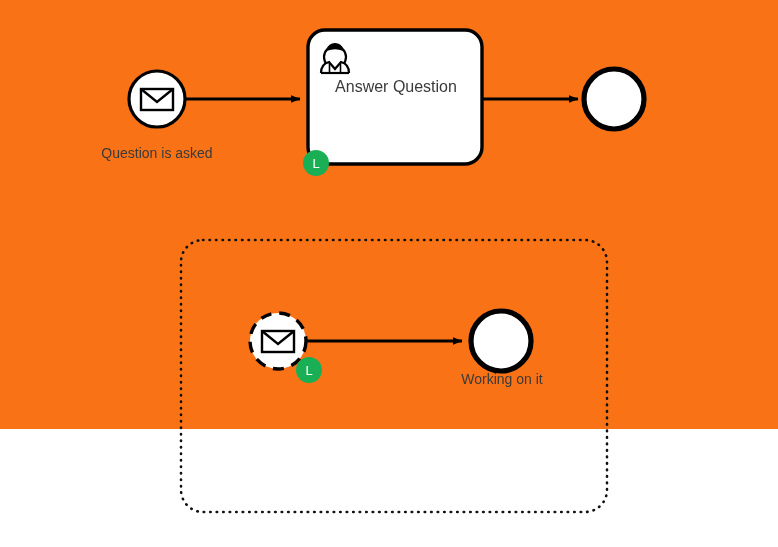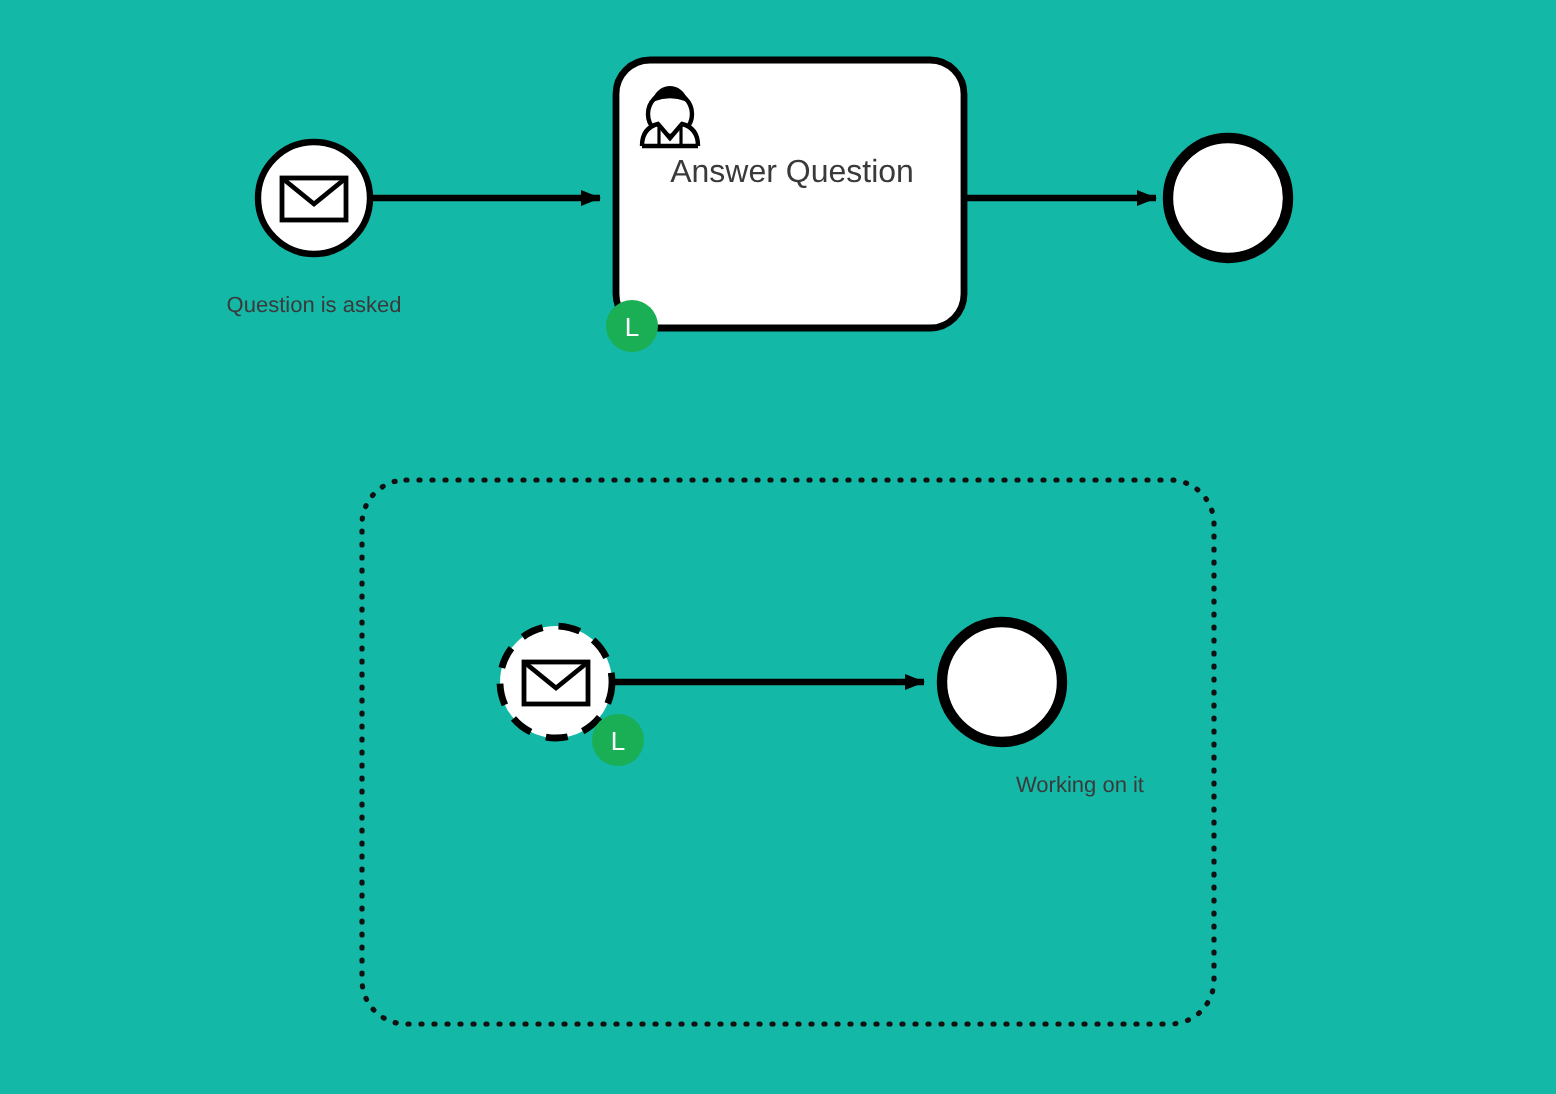--- a/index.html
+++ b/index.html
@@ -9,36 +9,36 @@
   }
   body {
     width: 778px;
     height: 547px;
     overflow: hidden;
     font-family: "Liberation Sans", sans-serif;
   }
   #canvas {
     position: relative;
     width: 778px;
-    height: 547px;
-    background: #14b8a6;
+    height: 429px;
+    background: #f97316;
   }
   .layer-svg {
     position: absolute;
     left: 0;
     top: 0;
     width: 778px;
     height: 547px;
   }
   .node-label {
     position: absolute;
     text-align: center;
     color: #3a3a3a;
     font-family: "Liberation Sans", sans-serif;
-    font-size: 11px;
+    font-size: 14px;
     line-height: 22px;
     white-space: pre-line;
     letter-spacing: 0px;
   }
   .task-label {
     position: absolute;
     text-align: center;
     color: #3a3a3a;
     font-family: "Liberation Sans", sans-serif;
     font-size: 16px;
@@ -54,21 +54,21 @@
     color: #ffffff;
     font-family: "Liberation Sans", sans-serif;
     font-weight: normal;
     font-size: 13px;
     line-height: 1;
     user-select: none;
   }
   .lbl-question-asked { left: 72px;  top: 142px; width: 170px; }
   .lbl-question-answered { left: 545px; top: 142px; width: 140px; }
   .lbl-question-worked-on { left: 190px; top: 382px; width: 170px; }
-  .lbl-working-on-it { left: 432px; top: 382px; width: 140px; text-align: right; }
+  .lbl-working-on-it { left: 432px; top: 368px; width: 140px; }
   .task-text { left: 316px; top: 74px; width: 160px; }
   .badge-task { left: 303px; top: 150px; width: 26px; height: 26px; }
   .badge-sub  { left: 296px; top: 357px; width: 26px; height: 26px; }
 </style>
 </head>
 <body style="background: rgb(255, 255, 255);">
 
 <div id="canvas">
 
   <svg class="layer-svg" viewBox="0 0 778 547">

